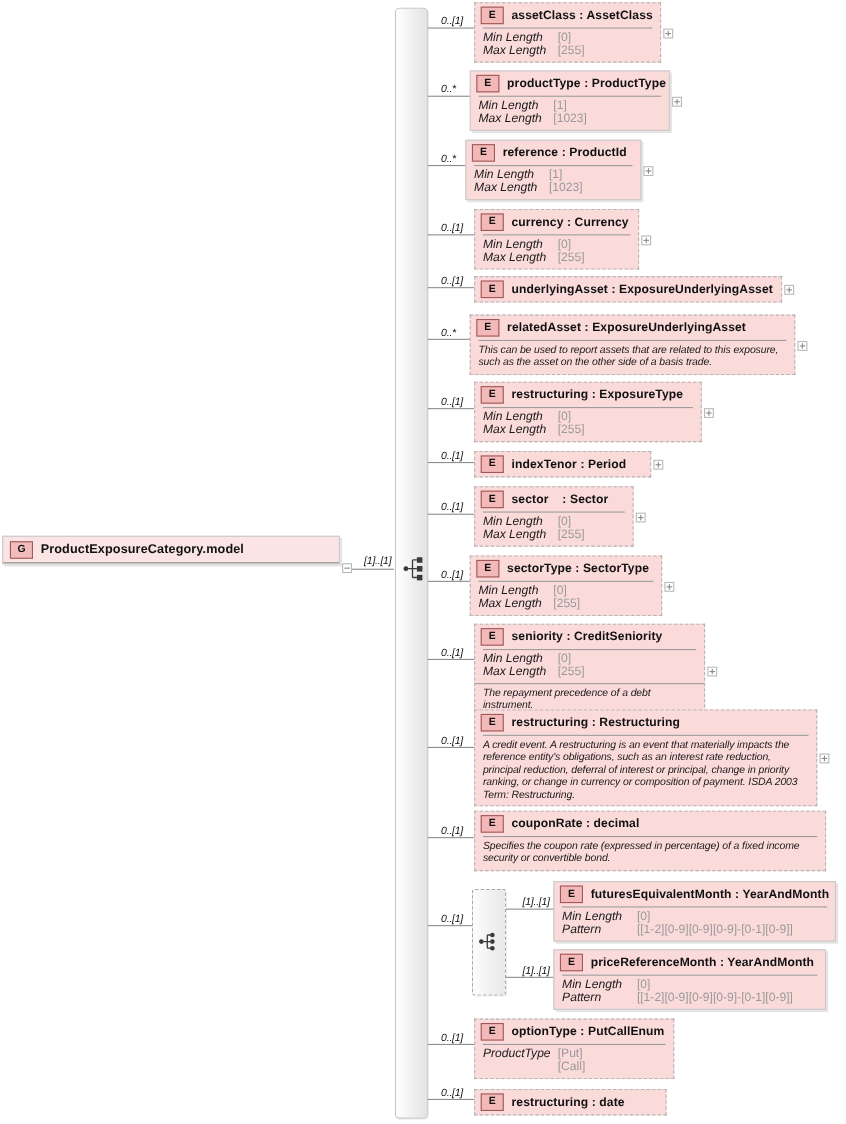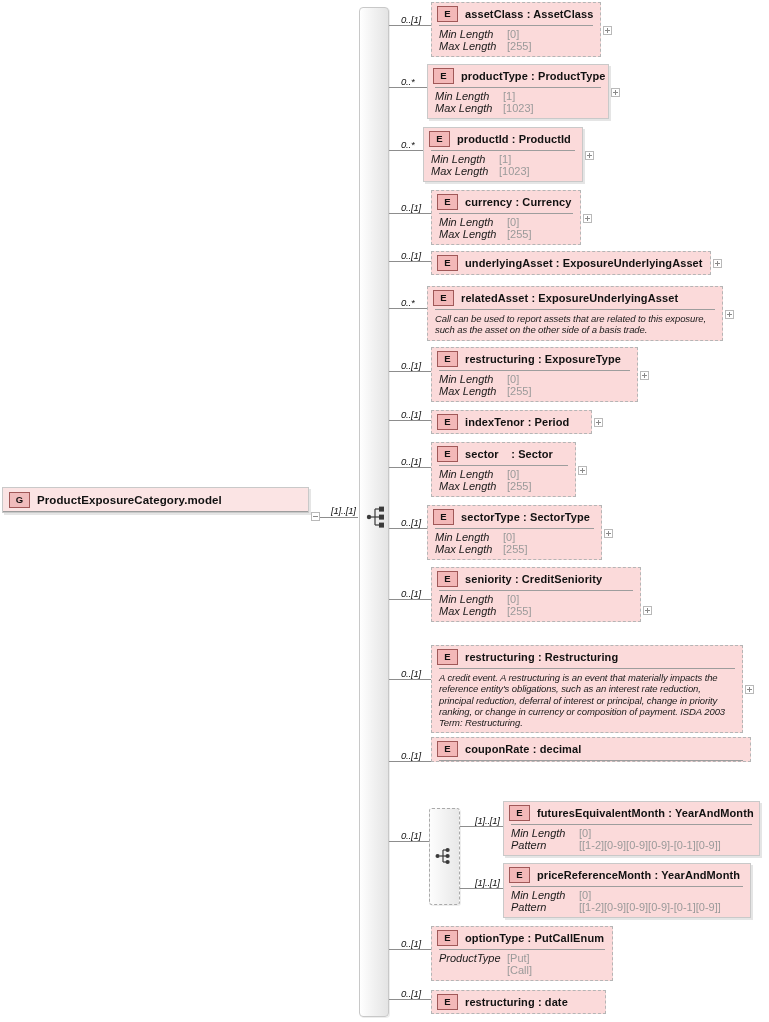--- a/index.html
+++ b/index.html
@@ -166,21 +166,21 @@
           <div class="facet-val">[1023]</div>
         </div>
       </div>
     </div>
     <div class="hline" style="left: 389px; top: 87px; width: 38px; height: 1px;"></div>
     <div class="card" style="left: 401px; top: 76px;">0..*</div>
     <div class="ctl plus" style="left: 611px; top: 88px;"></div>
     <div class="node elem req" style="left: 423px; top: 127px; width: 160px;">
       <div class="hdwrap" style="display: flex; align-items: center;">
         <div class="badge">E</div>
-        <div class="title">productId : ProductId</div>
+        <div class="title">reference : ProductId</div>
       </div>
       <div class="sep"></div>
       <div class="facets">
         <div class="facet-row">
           <div class="facet-name">Min Length</div>
           <div class="facet-val">[1]</div>
         </div>
         <div class="facet-row">
           <div class="facet-name">Max Length</div>
           <div class="facet-val">[1023]</div>
@@ -218,21 +218,21 @@
     </div>
     <div class="hline" style="left: 389px; top: 261px; width: 42px; height: 1px;"></div>
     <div class="card" style="left: 401px; top: 250px;">0..[1]</div>
     <div class="ctl plus" style="left: 713px; top: 259px;"></div>
     <div class="node elem opt" style="left: 427px; top: 286px; width: 296px;">
       <div class="hdwrap" style="display: flex; align-items: center;">
         <div class="badge">E</div>
         <div class="title">relatedAsset : ExposureUnderlyingAsset</div>
       </div>
       <div class="sep"></div>
-      <div class="annot">Call can be used to report assets that are related to this exposure, such as the asset on the other side of a basis trade.</div>
+      <div class="annot">This can be used to report assets that are related to this exposure, such as the asset on the other side of a basis trade.</div>
     </div>
     <div class="hline" style="left: 389px; top: 308px; width: 38px; height: 1px;"></div>
     <div class="card" style="left: 401px; top: 297px;">0..*</div>
     <div class="ctl plus" style="left: 725px; top: 310px;"></div>
     <div class="node elem opt" style="left: 431px; top: 347px; width: 207px;">
       <div class="hdwrap" style="display: flex; align-items: center;">
         <div class="badge">E</div>
         <div class="title">restructuring : ExposureType</div>
       </div>
       <div class="sep"></div>
@@ -308,20 +308,21 @@
       <div class="facets">
         <div class="facet-row">
           <div class="facet-name">Min Length</div>
           <div class="facet-val">[0]</div>
         </div>
         <div class="facet-row">
           <div class="facet-name">Max Length</div>
           <div class="facet-val">[255]</div>
         </div>
       </div>
+      <div class="annot sep-top">The repayment precedence of a debt instrument.</div>
     </div>
     <div class="hline" style="left: 389px; top: 599px; width: 42px; height: 1px;"></div>
     <div class="card" style="left: 401px; top: 588px;">0..[1]</div>
     <div class="ctl plus" style="left: 643px; top: 606px;"></div>
     <div class="node elem opt" style="left: 431px; top: 645px; width: 312px;">
       <div class="hdwrap" style="display: flex; align-items: center;">
         <div class="badge">E</div>
         <div class="title">restructuring : Restructuring</div>
       </div>
       <div class="sep"></div>
@@ -329,20 +330,21 @@
     </div>
     <div class="hline" style="left: 389px; top: 679px; width: 42px; height: 1px;"></div>
     <div class="card" style="left: 401px; top: 668px;">0..[1]</div>
     <div class="ctl plus" style="left: 745px; top: 685px;"></div>
     <div class="node elem opt" style="left: 431px; top: 737px; width: 320px;">
       <div class="hdwrap" style="display: flex; align-items: center;">
         <div class="badge">E</div>
         <div class="title">couponRate : decimal</div>
       </div>
       <div class="sep"></div>
+      <div class="annot">Specifies the coupon rate (expressed in percentage) of a fixed income security or convertible bond.</div>
     </div>
     <div class="hline" style="left: 389px; top: 761px; width: 42px; height: 1px;"></div>
     <div class="card" style="left: 401px; top: 750px;">0..[1]</div>
     <div class="node elem opt" style="left: 431px; top: 926px; width: 182px;">
       <div class="hdwrap" style="display: flex; align-items: center;">
         <div class="badge">E</div>
         <div class="title">optionType : PutCallEnum</div>
       </div>
       <div class="sep"></div>
       <div class="facets">

